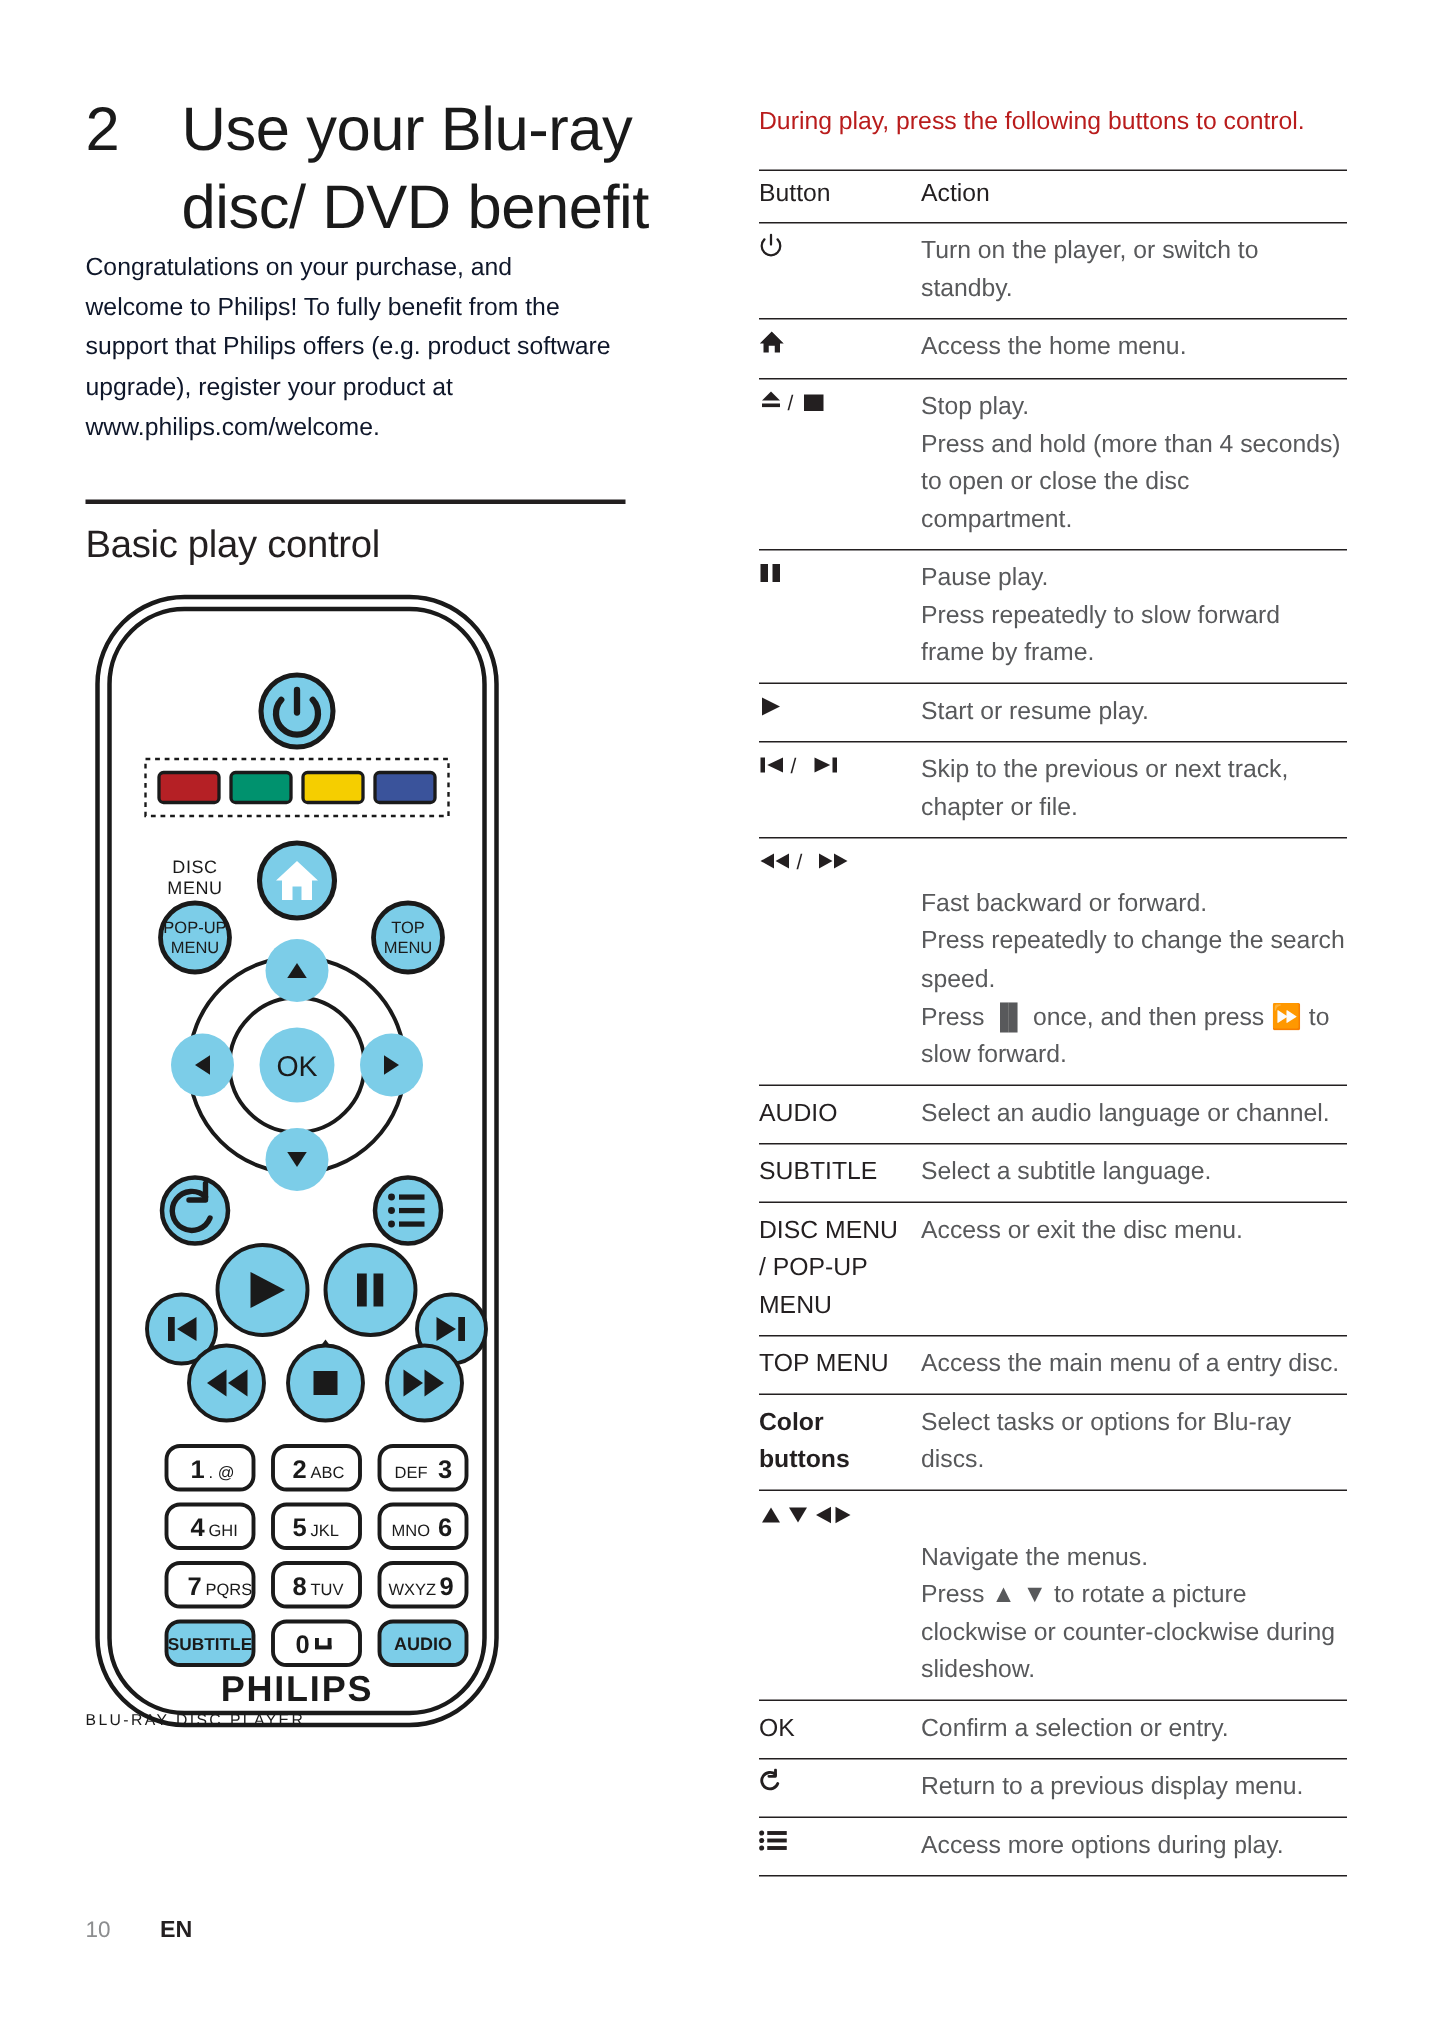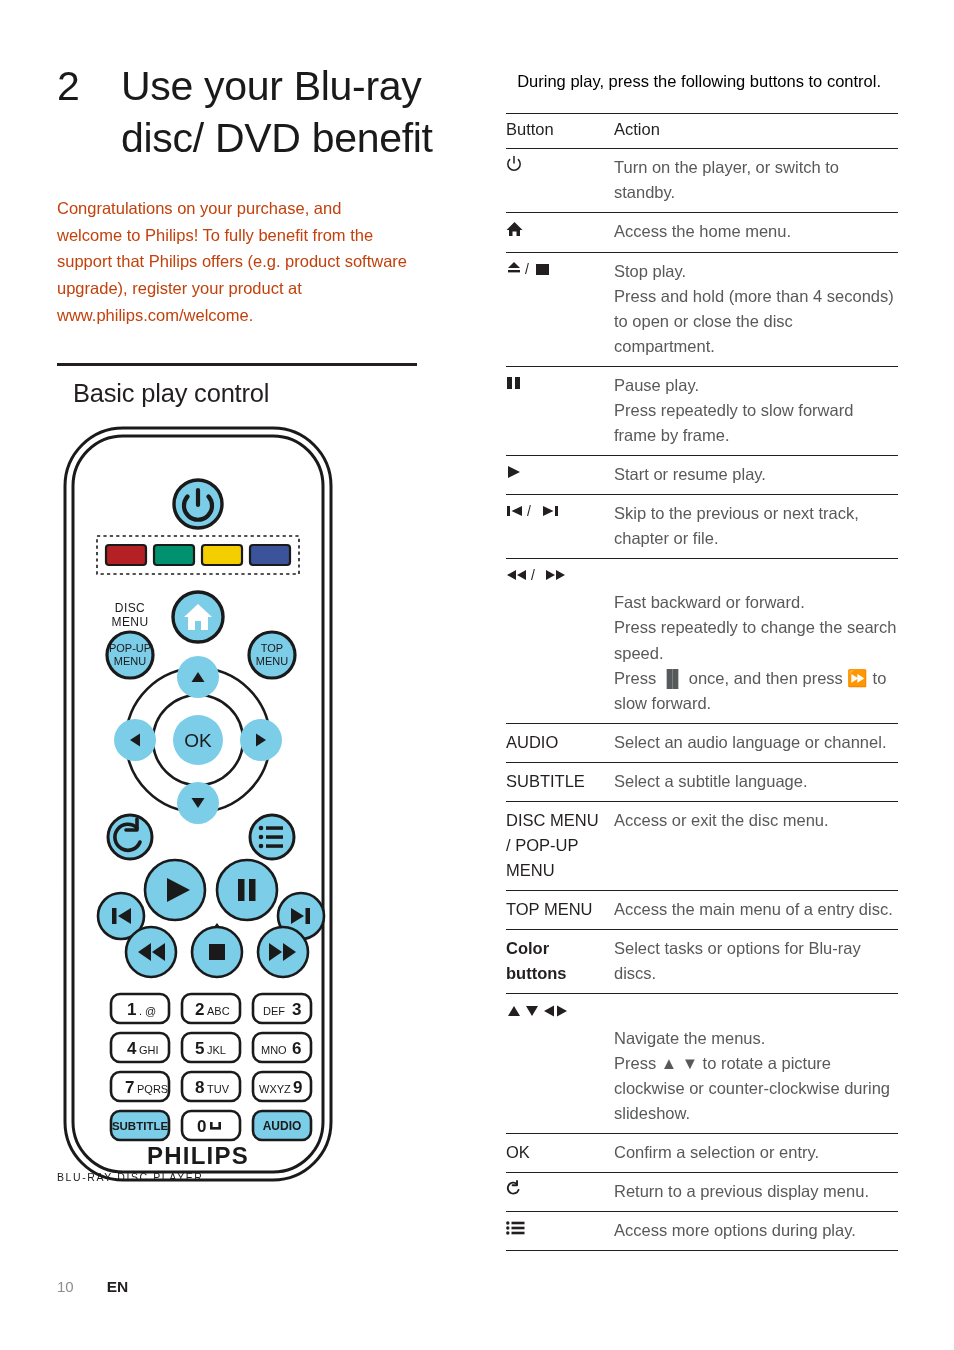--- a/index.html
+++ b/index.html
@@ -20,39 +20,38 @@
   .chapter-num{
     font-size:41px;color:#1a1a1a;font-weight:400;
     line-height:1.28;width:64px;flex:0 0 64px;
   }
   .chapter-title{
     font-size:41px;color:#1a1a1a;font-weight:400;
     line-height:1.28;letter-spacing:-0.3px;
   }
 
   .intro{
-    margin-top:30px;
-    font-size:16.5px;line-height:1.62;color:#c2410c;
+    font-size:16.5px;line-height:1.62;color:#0f172a;
     width:352px;
   }
 
   .rule-thick{
     margin-top:34px;width:360px;height:3.5px;background:#231f20;
   }
   .section-title{
     margin-top:13px;
-    font-size:25.5px;color:#231f20;font-weight:400;letter-spacing:-0.2px;margin-left:16px;
+    font-size:25.5px;color:#231f20;font-weight:400;letter-spacing:-0.2px;
   }
 
   .remote-wrap{margin-top:14px;width:390px;height:770px;position:relative;}
 
   
   .col-right{position:absolute;left:506px;top:68px;width:392px;}
   .lead{
-    font-size:16.5px;line-height:1.6;color:#000000;width:375px;text-align:right;
+    font-size:16.5px;line-height:1.6;color:#b91c1c;width:375px;
   }
   table.btable{
     margin-top:19px;width:392px;border-collapse:collapse;
     table-layout:fixed;
   }
   table.btable col.c1{width:108px;}
   table.btable col.c2{width:284px;}
   table.btable th{
     text-align:left;vertical-align:top;
     font-size:16.5px;color:#231f20;font-weight:400;

